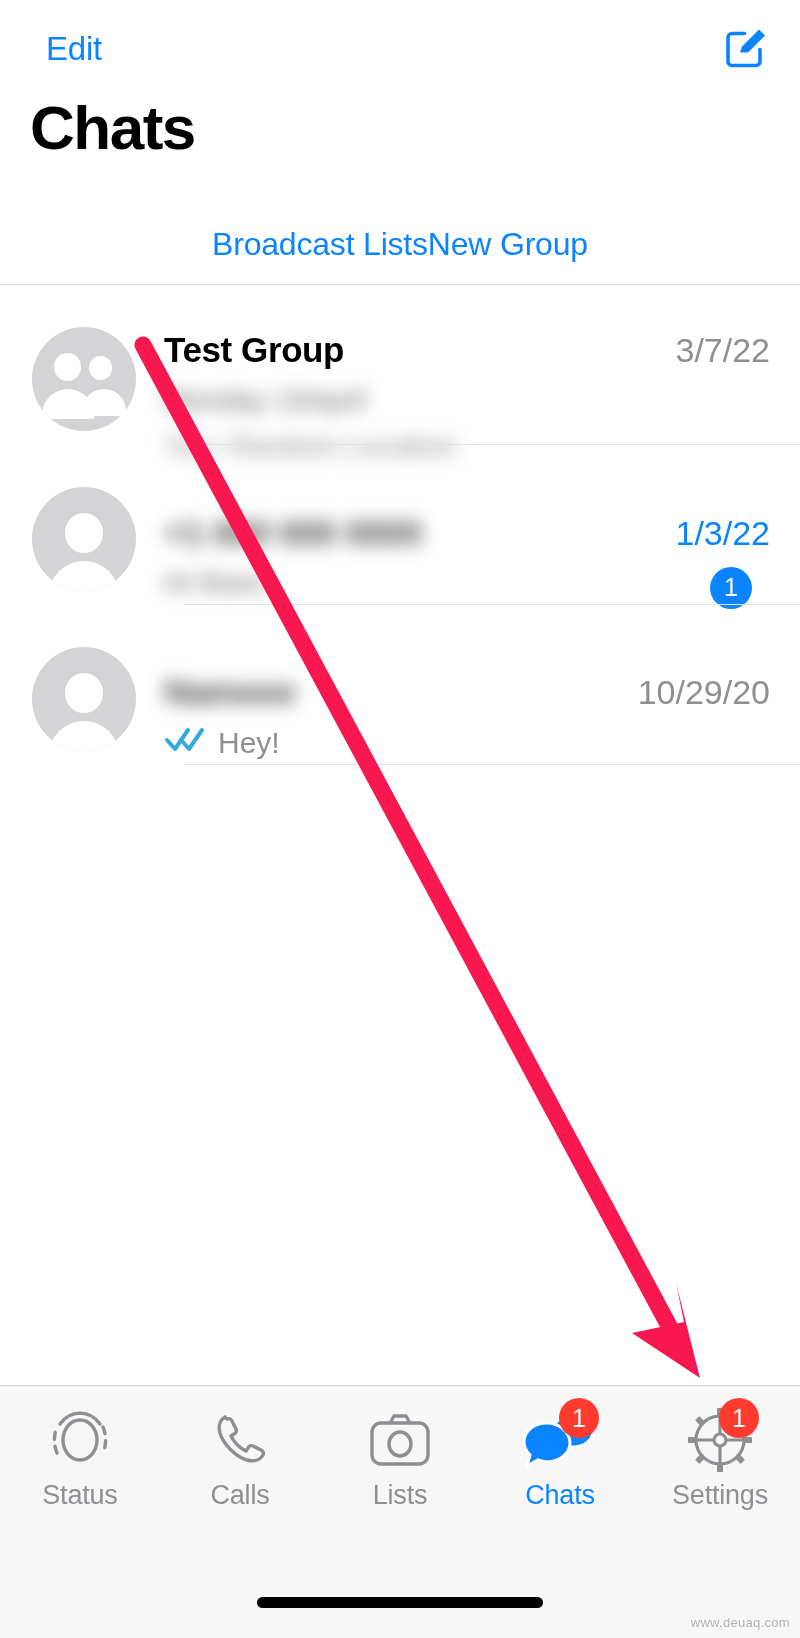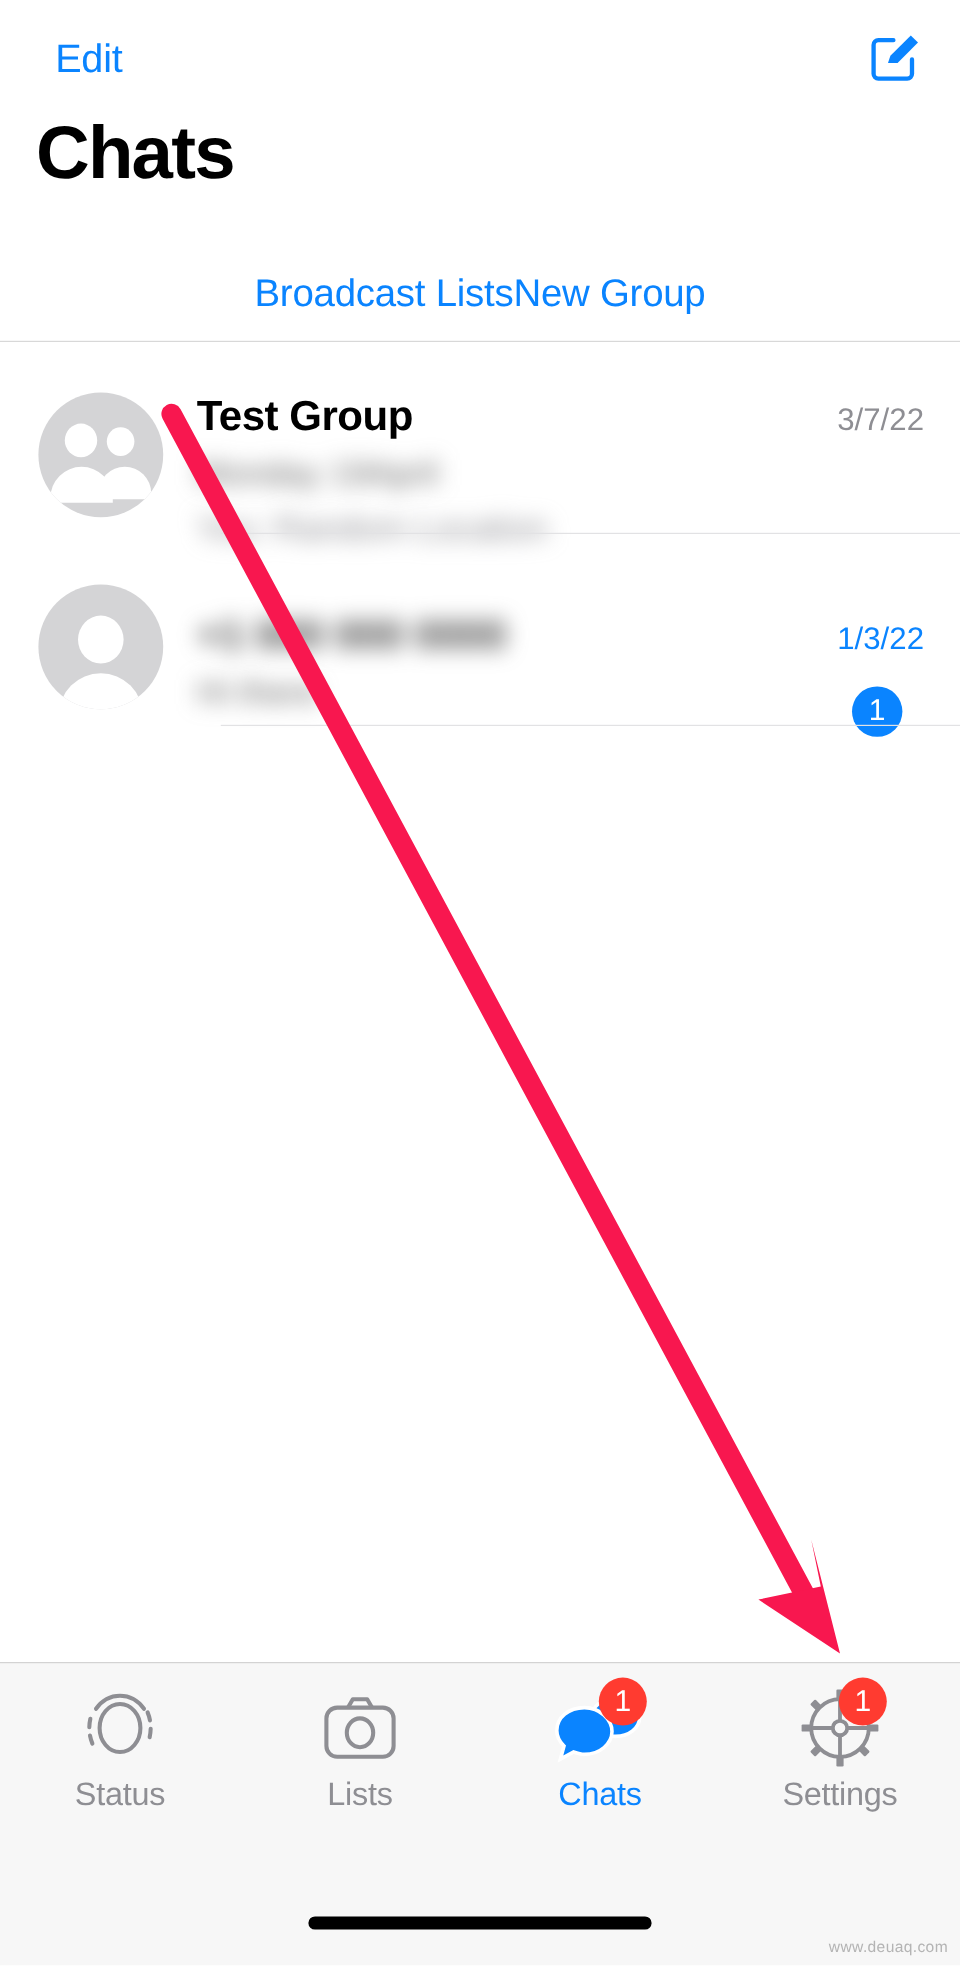--- a/index.html
+++ b/index.html
@@ -62,21 +62,21 @@
   
   .av-group .h1 { width:27px; height:28px; left:22px; top:26px; }
   .av-group .h2 { width:23px; height:24px; left:57px; top:29px; }
   .av-group .b1 { width:52px; height:30px; left:10px; top:62px; border-radius:30px 30px 0 0; z-index:2; }
   .av-group .b2 { width:44px; height:27px; left:50px; top:62px; border-radius:26px 26px 0 0; z-index:1; }
 
   .row-body { flex:1; min-width:0; padding-left:28px; padding-right:6px; position:relative; }
   .row-line1 { display:flex; align-items:baseline; justify-content:space-between; }
   .chat-name { font-size:35px; font-weight:bold; color:#000000; letter-spacing:-0.4px; line-height:1.15; }
   .chat-name.blurred { color:#4a4a4a; filter:blur(9px); font-weight:bold; }
-  .chat-date { font-size:26px; color:#8e8e93; white-space:nowrap; padding-left:18px; line-height:1.3;margin-top:40px; }
+  .chat-date { font-size:34px; color:#8e8e93; white-space:nowrap; padding-left:18px; line-height:1.3;margin-top:40px; }
   .chat-date.unread { color:#0a84ff; }
 
   .chat-preview { margin-top:10px; font-size:29px; color:#8e8e93; line-height:1.25; }
   .chat-preview.blurred { filter:blur(9px); color:#6a6a6a; }
   .preview-line2 { margin-top:10px; font-size:29px; color:#8e8e93; line-height:1.25; filter:blur(9px); }
 
   .preview-with-ticks { display:flex; align-items:center; gap:10px; }
   .ticks { flex:0 0 auto; display:inline-block; }
   .preview-text { font-size:30px; color:#8e8e93; }
 
@@ -174,38 +174,68 @@
         <div class="row-line1">
           <span class="chat-name blurred">+1 000 000 0000</span>
           <span class="chat-date unread">1/3/22</span>
         </div>
         <div class="chat-preview blurred">Hi there</div>
         <div class="badge-unread">1</div>
       </div>
       <div class="row-divider"></div>
     </div>
 
+    <div class="chat-row">
+      <div class="avatar av-single">
+        <span class="av-head"></span>
+          <span class="av-body"></span>
+      </div>
+      <div class="row-body">
+        <div class="row-line1">
+          <span class="chat-name blurred">Nameee</span>
+          <span class="chat-date">10/29/20</span>
+        </div>
+        <div class="chat-preview preview-with-ticks">
+          <span class="ticks">
+            <svg width="44" height="28" viewBox="0 0 44 28" fill="none">
+              <path d="M3 15L11 24L24 5" stroke="#34aadc" stroke-width="4" stroke-linecap="round" stroke-linejoin="round"></path>
+              <path d="M17 15L25 24L38 5" stroke="#34aadc" stroke-width="4" stroke-linecap="round" stroke-linejoin="round"></path>
+            </svg>
+          </span>
+          <span class="preview-text">Hey!</span>
+        </div>
+      </div>
+      <div class="row-divider"></div>
+    </div>
 
   </div>
 
   <div class="tabbar">
     <div class="tabs">
 
       <div class="tab">
         <div class="tab-icon">
           <svg width="66" height="66" viewBox="0 0 66 66" fill="none">
             <ellipse cx="33" cy="33" rx="17" ry="20" stroke="#8e8e93" stroke-width="3.4"></ellipse>
             <path d="M10 46 A26 30 0 0 1 10 20" stroke="#8e8e93" stroke-width="3.4" stroke-linecap="round" stroke-dasharray="7 7"></path>
             <path d="M56 20 A26 30 0 0 1 56 46" stroke="#8e8e93" stroke-width="3.4" stroke-linecap="round" stroke-dasharray="7 7"></path>
             <path d="M13 17 A26 30 0 0 1 53 17" stroke="#8e8e93" stroke-width="3.4" stroke-linecap="round"></path>
           </svg>
         </div>
         <div class="tab-label">Status</div>
       </div>
 
+      <div class="tab">
+        <div class="tab-icon">
+          <svg width="62" height="62" viewBox="0 0 62 62" fill="none">
+            <path d="M16 8c-5 3-7 9-5 16 3 11 16 24 27 27 7 2 13 0 16-5 1-2 0-4-2-5l-8-4c-2-1-4 0-5 2l-2 3c-6-3-12-9-15-15l3-2c2-1 3-3 2-5l-4-8c-1-2-3-3-5-2z" stroke="#8e8e93" stroke-width="3.4" stroke-linejoin="round"></path>
+          </svg>
+        </div>
+        <div class="tab-label">Calls</div>
+      </div>
 
       <div class="tab">
         <div class="tab-icon">
           <svg width="64" height="60" viewBox="0 0 64 60" fill="none">
             <rect x="4" y="13" width="56" height="41" rx="9" stroke="#8e8e93" stroke-width="3.4"></rect>
             <path d="M22 13l4-7h12l4 7" stroke="#8e8e93" stroke-width="3.4" stroke-linejoin="round"></path>
             <ellipse cx="32" cy="34" rx="11" ry="12" stroke="#8e8e93" stroke-width="3.4"></ellipse>
           </svg>
         </div>
         <div class="tab-label">Lists</div>

